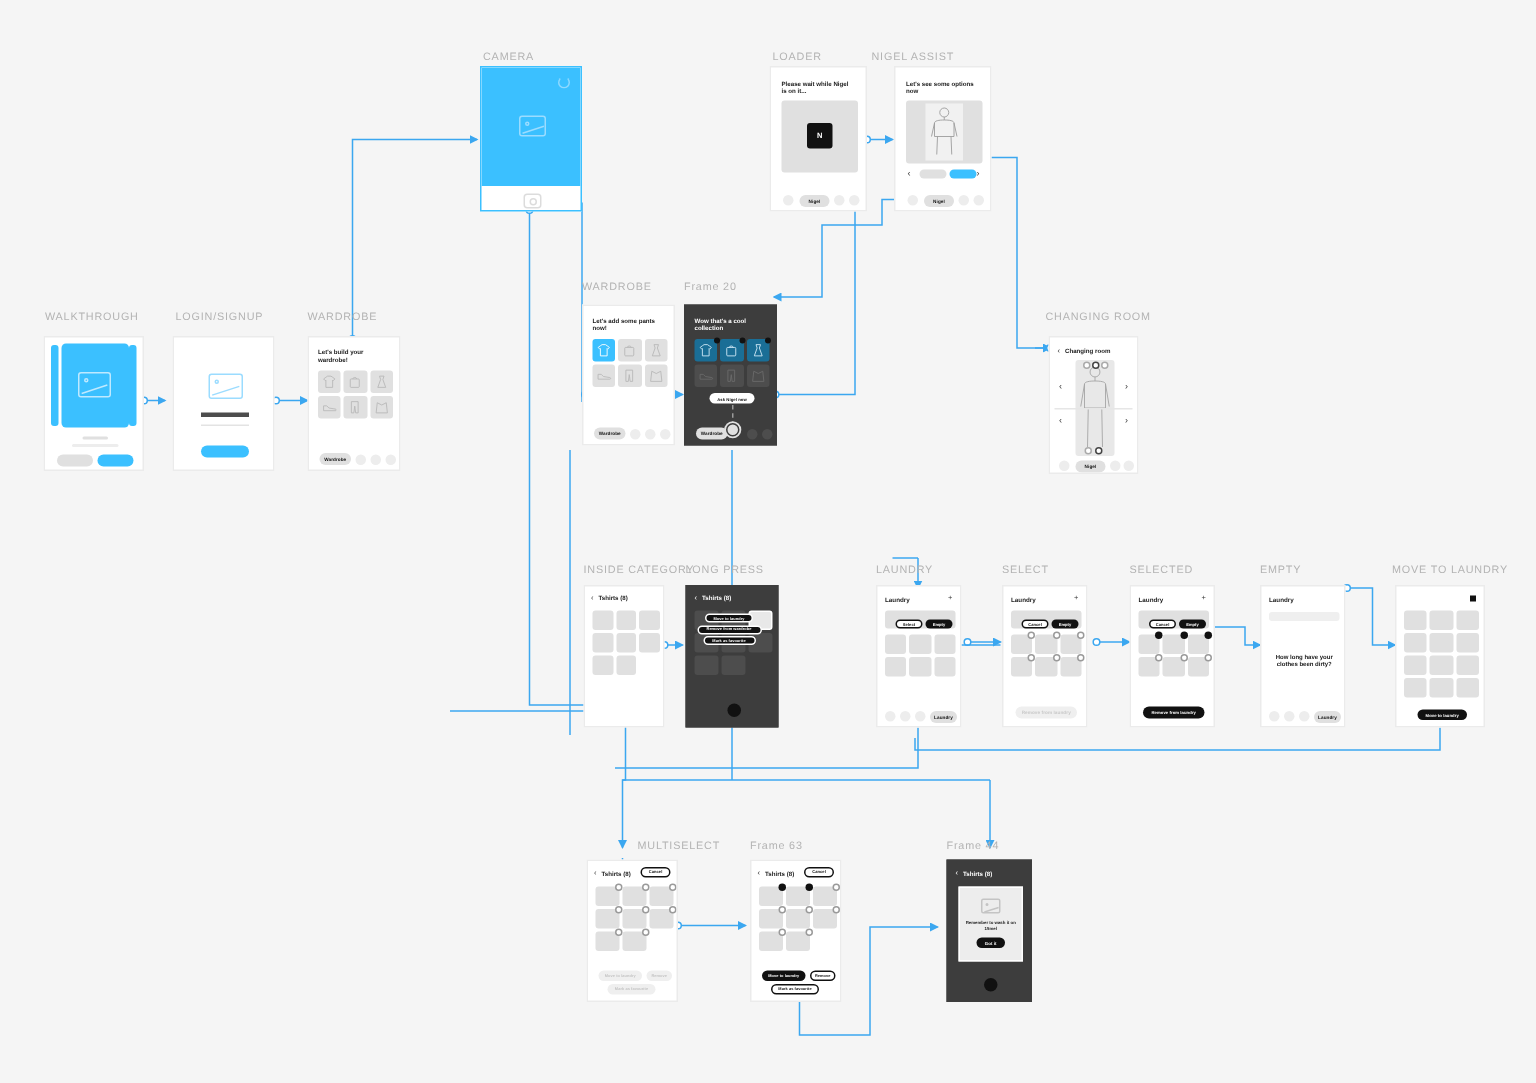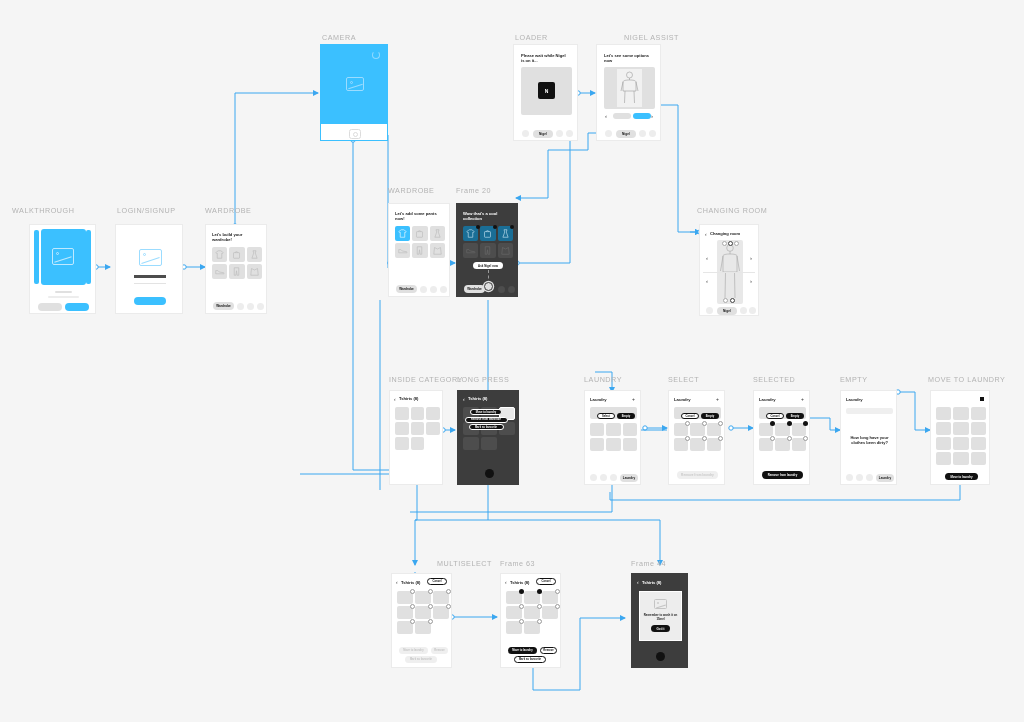--- a/index.html
+++ b/index.html
@@ -170,21 +170,21 @@
 
   <div class="circ" style="position:absolute; left:8px; top:85px; width:7px; height:7px;"></div>
   <div class="pill" style="position:absolute; left:19px; top:84.5px; width:20px; height:8px;
               display:flex; align-items:center; justify-content:center;">
     <span class="txt">Nigel</span>
   </div>
   <div class="circ" style="position:absolute; left:42px; top:85px; width:7px; height:7px;"></div>
   <div class="circ" style="position:absolute; left:52px; top:85px; width:7px; height:7px;"></div>
 </div>
 
-<div class="lbl" style="left:624px; top:33px;text-align:center;">NIGEL ASSIST</div>
+<div class="lbl" style="left:581px; top:33px;text-align:center;">NIGEL ASSIST</div>
 <div class="frame" style="left:596px; top:44px; width:65px; height:97px;">
   <div class="hd" style="position:absolute; left:7px; top:8px; width:48px; font-size:4.1px;
               line-height:5.4px;">Let's see some options now</div>
   <div class="ph" style="position:absolute; left:7px; top:22px; width:51px; height:42px;"></div>
   <div style="position:absolute; left:20px; top:24px; width:25px; height:38px;
               background:#f1f1f1;"></div>
   <svg style="position:absolute; left:22px; top:26px;" width="21" height="34" viewBox="0 0 21 34">
     <g stroke="#9c9c9c" stroke-width=".6" fill="none">
       <circle cx="10.5" cy="4" r="3"></circle>
       <path d="M10.5,7 L10.5,9 M4,11 C4,9.5 7,9 10.5,9 C14,9 17,9.5 17,11 L17,20 L4,20 Z"></path>
@@ -200,21 +200,21 @@
 
   <div class="circ" style="position:absolute; left:8px; top:85px; width:7px; height:7px;"></div>
   <div class="pill" style="position:absolute; left:19px; top:84.5px; width:20px; height:8px;
               display:flex; align-items:center; justify-content:center;">
     <span class="txt">Nigel</span>
   </div>
   <div class="circ" style="position:absolute; left:42px; top:85px; width:7px; height:7px;"></div>
   <div class="circ" style="position:absolute; left:52px; top:85px; width:7px; height:7px;"></div>
 </div>
 
-<div class="lbl" style="left:12px; top:206px;">WALKTHROUGH</div>
+<div class="lbl" style="left:30px; top:206px;">WALKTHROUGH</div>
 <div class="frame" style="left:29px; top:224px; width:67px; height:90px;">
   <div style="position:absolute; left:4px; top:5px; width:5px; height:54px;
               background:#3bc0ff; border-radius:2px;"></div>
   <div style="position:absolute; right:4px; top:5px; width:5px; height:54px;
               background:#3bc0ff; border-radius:2px;"></div>
   <div style="position:absolute; left:11px; top:4px; width:45px; height:56px;
               background:#3bc0ff; border-radius:3px;"></div>
   <div style="position:absolute; left:22px; top:23px; width:22px; height:17px;
               border:1.4px solid #bfe9ff; border-radius:2px;"></div>
   <div style="position:absolute; left:26px; top:27px; width:3.4px; height:3.4px;
@@ -638,21 +638,21 @@
     <div class="ph" style="height:13px;"></div>
     <div class="ph" style="height:13px;"></div>
     <div class="ph" style="height:13px;"></div>
   </div>
   <div class="pill dark" style="position:absolute; left:14px; top:82px; width:33px; height:7px;
               display:flex; align-items:center; justify-content:center;">
     <span class="txt w" style="font-size:2.8px;">Move to laundry</span>
   </div>
 </div>
 
-<div class="lbl" style="left:401px; top:559px;padding-left:36px;">MULTISELECT</div>
+<div class="lbl" style="left:389px; top:559px;padding-left:36px;">MULTISELECT</div>
 <div class="frame" style="left:391px; top:573px; width:61px; height:95px;">
   <div style="position:absolute; left:4px; top:5px; font-size:5px; color:#333;">‹</div>
   <div class="hd" style="position:absolute; left:9px; top:6px; font-size:4.1px;">Tshirts (8)</div>
   <div class="pill line" style="position:absolute; right:4px; top:4px; width:20px; height:6.5px;
               display:flex; align-items:center; justify-content:center;">
     <span class="txt" style="font-size:2.7px;">Cancel</span>
   </div>
   <div style="position:absolute; left:5px; top:17px; width:52px;
               display:grid; grid-template-columns:repeat(3,1fr); gap:2px;">
     <div class="ph" style="height:13px; position:relative;">

